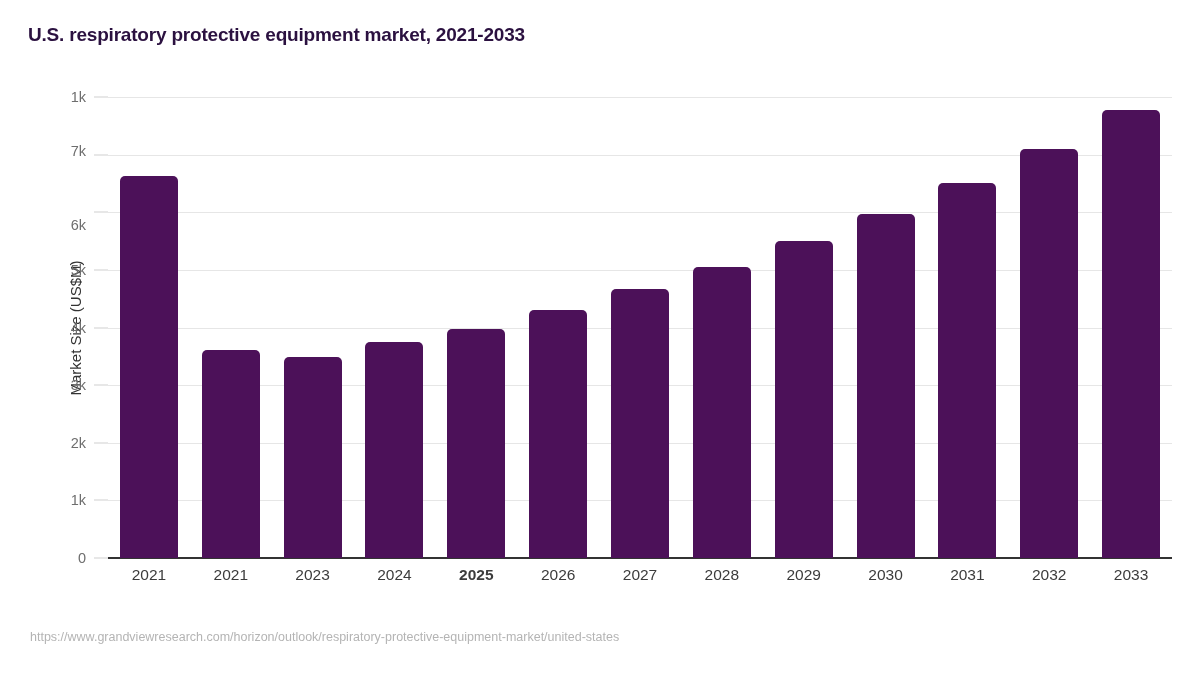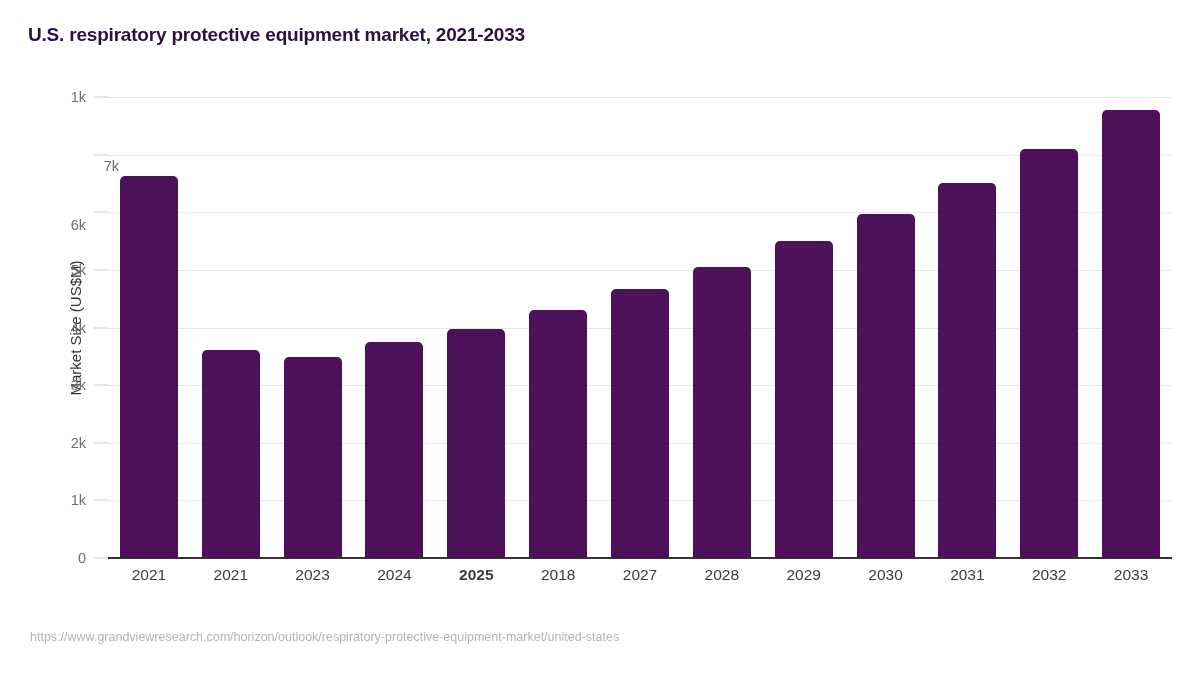--- a/index.html
+++ b/index.html
@@ -196,21 +196,21 @@
       <div class="y-tick-label" style="top: 442.75px;">2k</div>
       <div class="y-tick-dash" style="top: 442.75px;"></div>
       <div class="y-tick-label" style="top: 385.125px;">3k</div>
       <div class="y-tick-dash" style="top: 385.125px;"></div>
       <div class="y-tick-label" style="top: 327.5px;">4k</div>
       <div class="y-tick-dash" style="top: 327.5px;"></div>
       <div class="y-tick-label" style="top: 269.875px;">5k</div>
       <div class="y-tick-dash" style="top: 269.875px;"></div>
       <div class="y-tick-label" style="top: 212.25px; margin-top: 13px;">6k</div>
       <div class="y-tick-dash" style="top: 212.25px;"></div>
-      <div class="y-tick-label" style="top: 166px; margin-left: 33px;">7k</div>
+      <div class="y-tick-label" style="top: 151px;">7k</div>
       <div class="y-tick-dash" style="top: 154.625px;"></div>
       <div class="y-tick-label" style="top: 97px;">1k</div>
       <div class="y-tick-dash" style="top: 97px;"></div>
     </div>
 
   <div id="plot-area">
       <div class="gridline" style="top: 403.375px;"></div>
       <div class="gridline" style="top: 345.75px;"></div>
       <div class="gridline" style="top: 288.125px;"></div>
       <div class="gridline" style="top: 230.5px;"></div>
@@ -237,21 +237,21 @@
       <div class="bar" title="2032: 7100" style="left: 912.231px; width: 58px; height: 409.137px; background: rgb(76, 17, 89);"></div>
       <div class="bar" title="2033: 7780" style="left: 994.077px; width: 58px; height: 448.322px; background: rgb(76, 17, 89);"></div>
     </div>
 
   <div id="x-axis-labels">
       <div class="x-tick-label" style="left: 40.9231px;">2021</div>
       <div class="x-tick-label" style="left: 122.769px;">2021</div>
       <div class="x-tick-label" style="left: 204.615px;">2023</div>
       <div class="x-tick-label" style="left: 286.462px;">2024</div>
       <div class="x-tick-label" style="left: 368.308px; font-weight: bold;">2025</div>
-      <div class="x-tick-label" style="left: 450.154px;">2018</div>
+      <div class="x-tick-label" style="left: 450.154px;">2026</div>
       <div class="x-tick-label" style="left: 532px;">2027</div>
       <div class="x-tick-label" style="left: 613.846px;">2028</div>
       <div class="x-tick-label" style="left: 695.692px;">2029</div>
       <div class="x-tick-label" style="left: 777.538px;">2030</div>
       <div class="x-tick-label" style="left: 859.385px;">2031</div>
       <div class="x-tick-label" style="left: 941.231px;">2032</div>
       <div class="x-tick-label" style="left: 1023.08px;">2033</div>
     </div>
 
   <div id="source-url">https://www.grandviewresearch.com/horizon/outlook/respiratory-protective-equipment-market/united-states</div>

